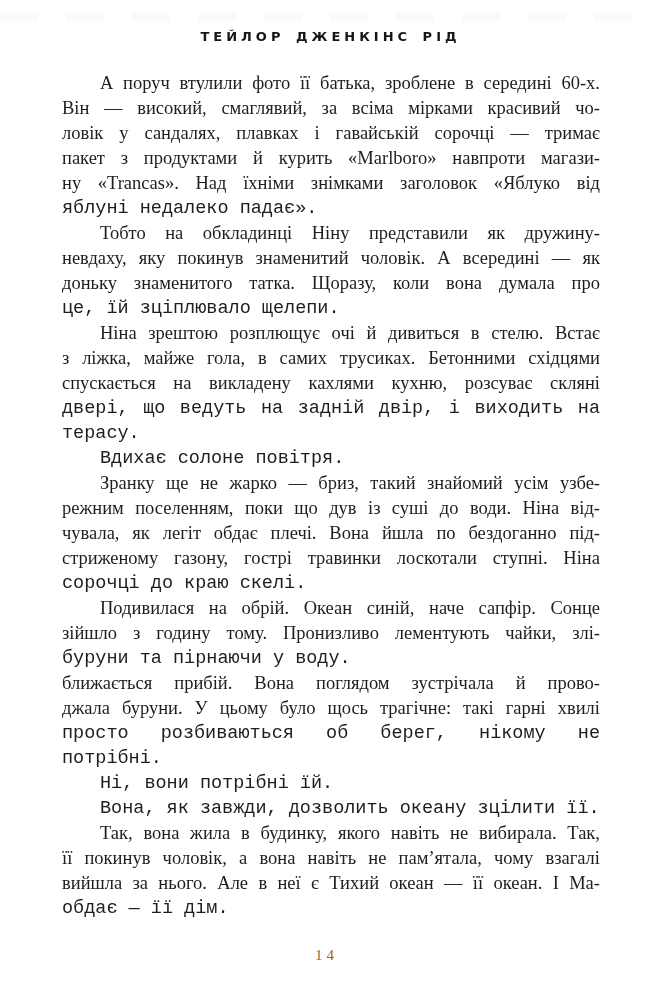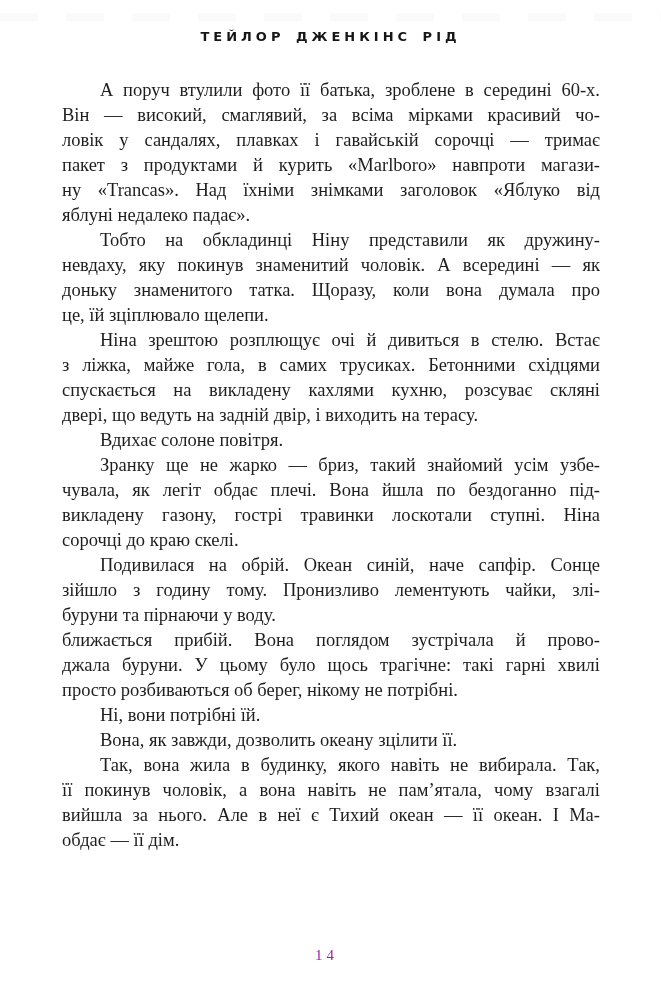--- a/index.html
+++ b/index.html
@@ -32,49 +32,50 @@
     text-align: center;
     font-family: "DejaVu Sans", "Liberation Sans", sans-serif;
     font-weight: 700;
     font-size: 13px;
     line-height: 16px;
     letter-spacing: 4px;
     word-spacing: 3px;
     color: #161616;
   }
   .page-body {
-    margin-top: 33px;
+    margin-top: 26px;
     padding: 0 61px 0 62px;
     font-size: 18.5px;
     line-height: 25px;
   }
   .paragraph {
     margin: 0;
     padding: 0;
   }
   .line {
     text-align: justify;
     text-align-last: justify;
     white-space: normal;
   }
   .line.para-end {
     text-align-last: left;
+    font-family: Liberation Mono, monospace;
   }
   .line.para-start {
     text-indent: 38px;
   }
   .folio {
     position: absolute;
     bottom: 36px;
     left: 0;
     right: 8px;
     text-align: center;
     font-size: 15px;
     letter-spacing: 4px;
-    color: #a21caf;
+    color: #a16207;
   }
 </style>
 </head>
 <body>
 
 <div class="page">
   <div class="scan-artifact-band"></div>
 
   <div class="running-head">ТЕЙЛОР ДЖЕНКІНС РІД</div>
 
@@ -97,22 +98,23 @@
         <div class="line para-start">Ніна зрештою розплющує очі й дивиться в стелю. Встає</div>
         <div class="line">з ліжка, майже гола, в самих трусиках. Бетонними східцями</div>
         <div class="line">спускається на викладену кахлями кухню, розсуває скляні</div>
         <div class="line para-end">двері, що ведуть на задній двір, і виходить на терасу.</div>
       </div>
       <div class="paragraph">
         <div class="line para-start para-end">Вдихає солоне повітря.</div>
       </div>
       <div class="paragraph">
         <div class="line para-start">Зранку ще не жарко — бриз, такий знайомий усім узбе-</div>
+        <div class="line">режним поселенням, поки що дув із суші до води. Ніна від-</div>
         <div class="line">чувала, як легіт обдає плечі. Вона йшла по бездоганно під-</div>
-        <div class="line">викладену газону, гострі травинки лоскотали ступні. Ніна</div>
+        <div class="line">стриженому газону, гострі травинки лоскотали ступні. Ніна</div>
         <div class="line para-end">сорочці до краю скелі.</div>
       </div>
       <div class="paragraph">
         <div class="line para-start">Подивилася на обрій. Океан синій, наче сапфір. Сонце</div>
         <div class="line">зійшло з годину тому. Пронизливо лементують чайки, злі-</div>
         <div class="line para-end">буруни та пірнаючи у воду.</div>
       </div>
       <div class="paragraph">
         <div class="line">ближається прибій. Вона поглядом зустрічала й прово-</div>
         <div class="line">джала буруни. У цьому було щось трагічне: такі гарні хвилі</div>

